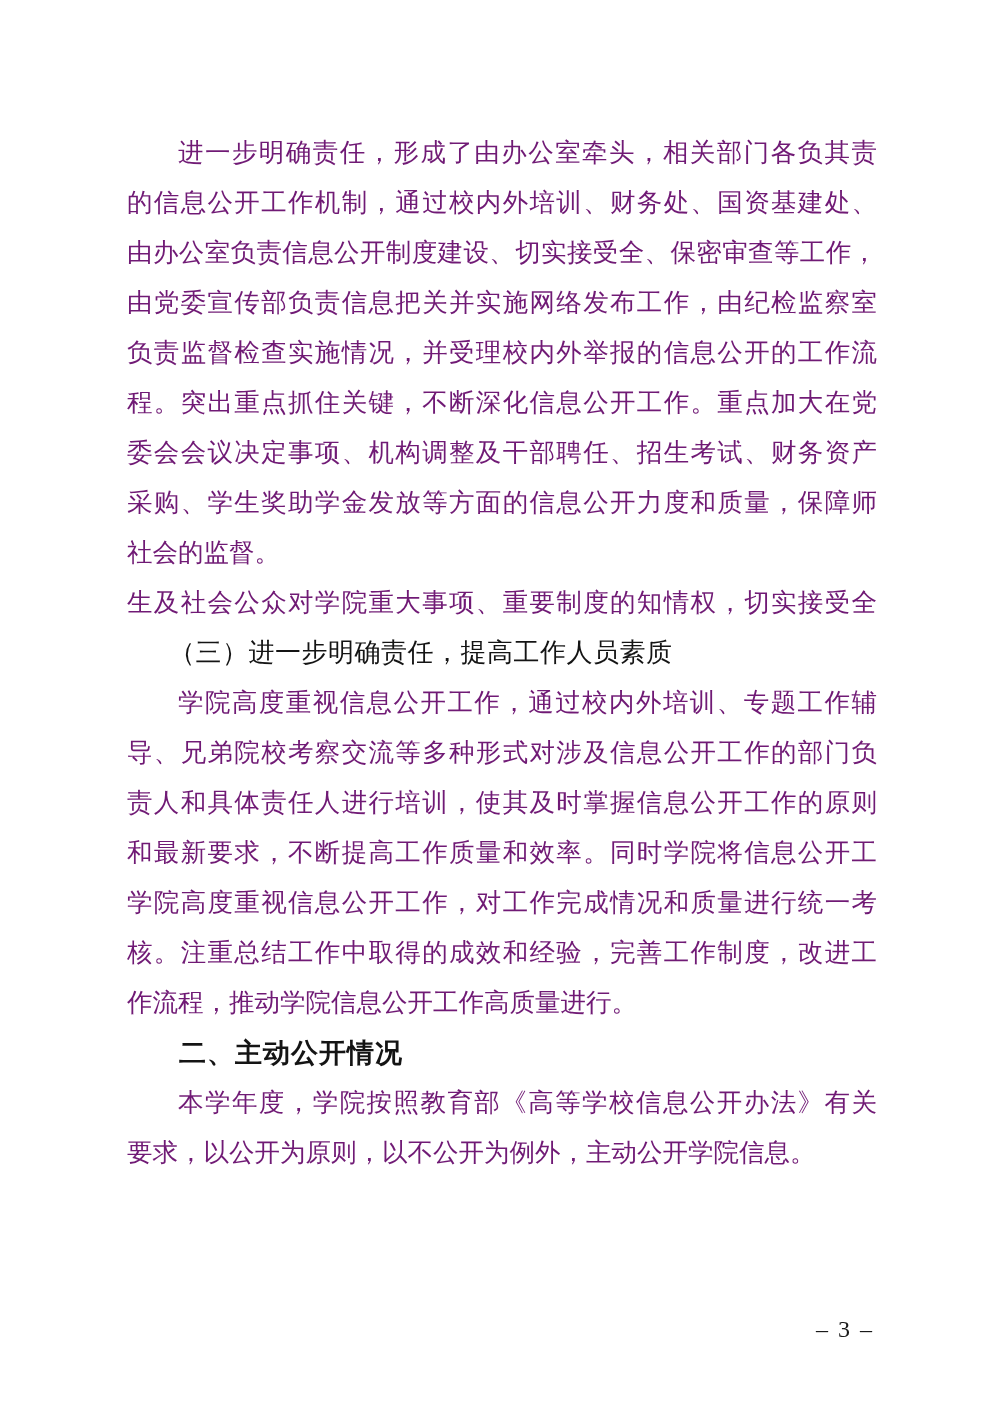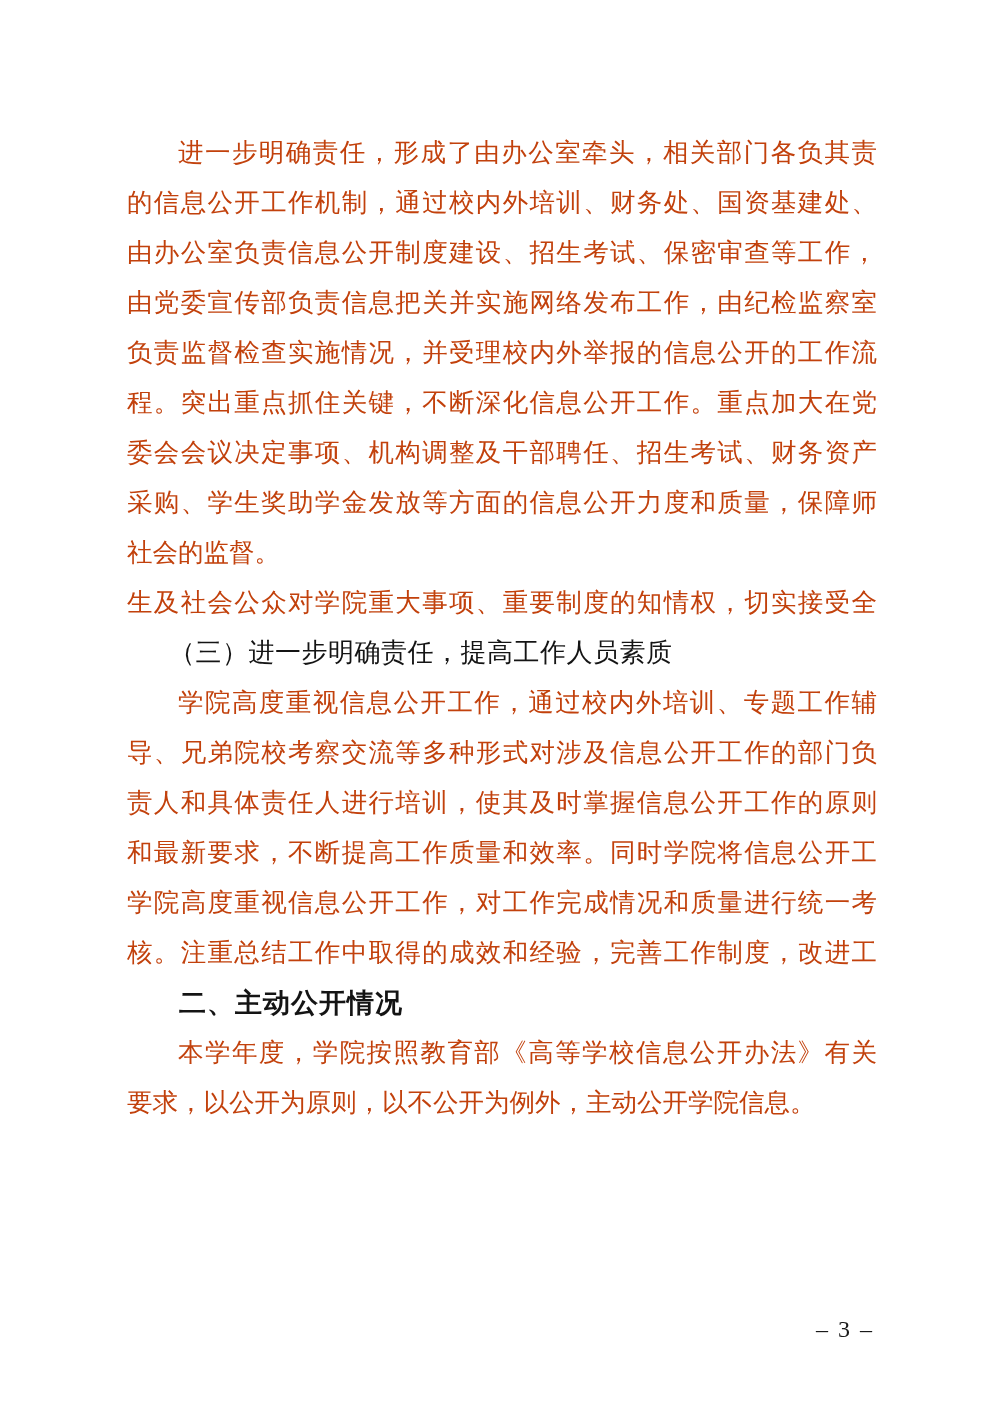--- a/index.html
+++ b/index.html
@@ -21,21 +21,21 @@
   }
   .block { width: 100%; }
   .line {
     height: 50px;
     line-height: 50px;
     font-size: 25.5px;
     text-align: justify;
     text-align-last: justify;
     white-space: normal;
     overflow: hidden;
-    color: #c2410c;
+    color: #701a75;
   }
   .line.first { text-indent: 51px; }
   .line.last { text-align-last: left; }
   .heading-kai {
     height: 50px;
     line-height: 50px;
     font-size: 26px;
     text-indent: 42px;
     font-family: "Liberation Serif", "DejaVu Serif", serif;
     text-align: left;
@@ -64,39 +64,40 @@
   }
 </style>
 </head>
 <body>
 
 <div class="page">
   <main class="content" id="content">
       <div class="block">
         <div class="line first">进一步明确责任，形成了由办公室牵头，相关部门各负其责</div>
         <div class="line">的信息公开工作机制，通过校内外培训、财务处、国资基建处、</div>
-        <div class="line">由办公室负责信息公开制度建设、招生考试、保密审查等工作，</div>
+        <div class="line">由办公室负责信息公开制度建设、切实接受全、保密审查等工作，</div>
         <div class="line">由党委宣传部负责信息把关并实施网络发布工作，由纪检监察室</div>
         <div class="line">负责监督检查实施情况，并受理校内外举报的信息公开的工作流</div>
         <div class="line">程。突出重点抓住关键，不断深化信息公开工作。重点加大在党</div>
         <div class="line">委会会议决定事项、机构调整及干部聘任、招生考试、财务资产</div>
         <div class="line">采购、学生奖助学金发放等方面的信息公开力度和质量，保障师</div>
         <div class="line last">社会的监督。</div>
         <div class="line">生及社会公众对学院重大事项、重要制度的知情权，切实接受全</div>
       </div>
       <div class="block">
         <div class="heading-kai">（三）进一步明确责任，提高工作人员素质</div>
       </div>
       <div class="block">
         <div class="line first">学院高度重视信息公开工作，通过校内外培训、专题工作辅</div>
         <div class="line">导、兄弟院校考察交流等多种形式对涉及信息公开工作的部门负</div>
         <div class="line">责人和具体责任人进行培训，使其及时掌握信息公开工作的原则</div>
         <div class="line">和最新要求，不断提高工作质量和效率。同时学院将信息公开工</div>
         <div class="line">学院高度重视信息公开工作，对工作完成情况和质量进行统一考</div>
         <div class="line">核。注重总结工作中取得的成效和经验，完善工作制度，改进工</div>
+        <div class="line last">作流程，推动学院信息公开工作高质量进行。</div>
       </div>
       <div class="block">
         <div class="heading-hei">二、主动公开情况</div>
       </div>
       <div class="block">
         <div class="line first">本学年度，学院按照教育部《高等学校信息公开办法》有关</div>
         <div class="line last">要求，以公开为原则，以不公开为例外，主动公开学院信息。</div>
       </div>
     </main>
   <div class="page-number">– 3 –</div>

